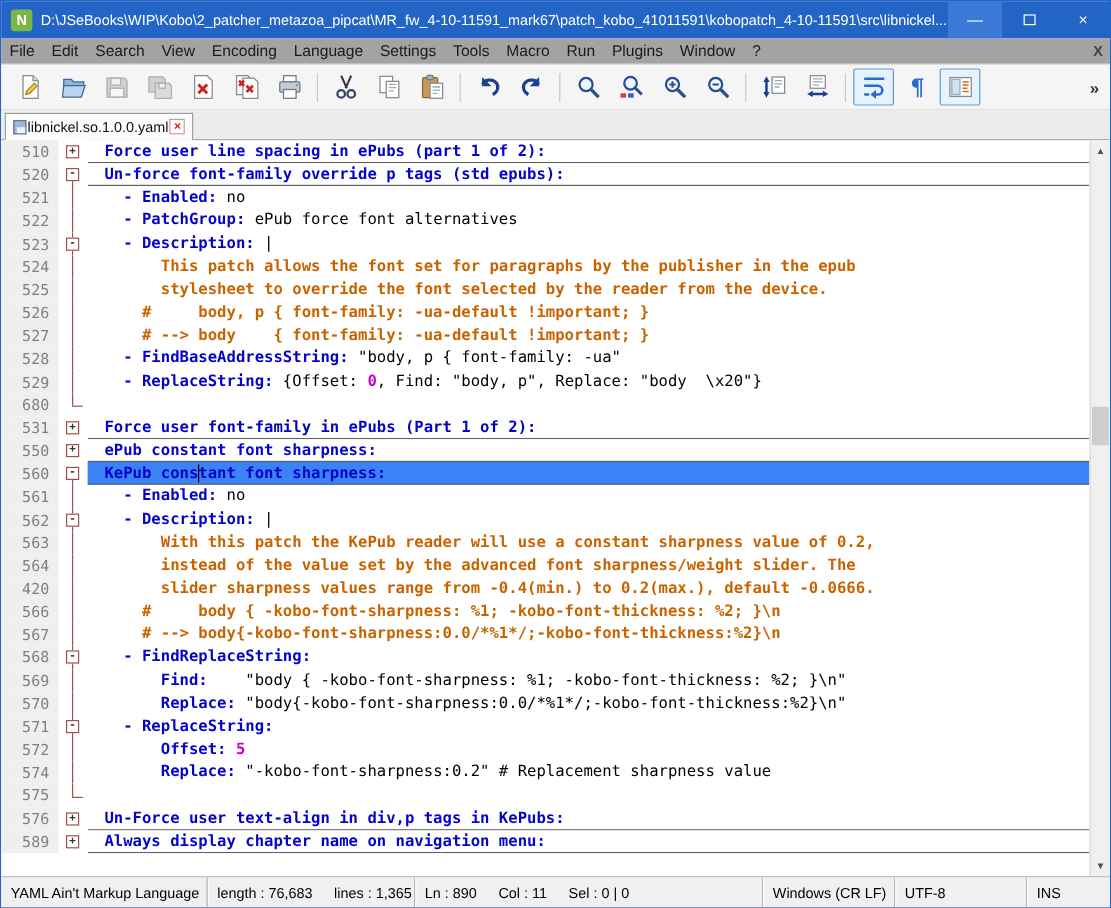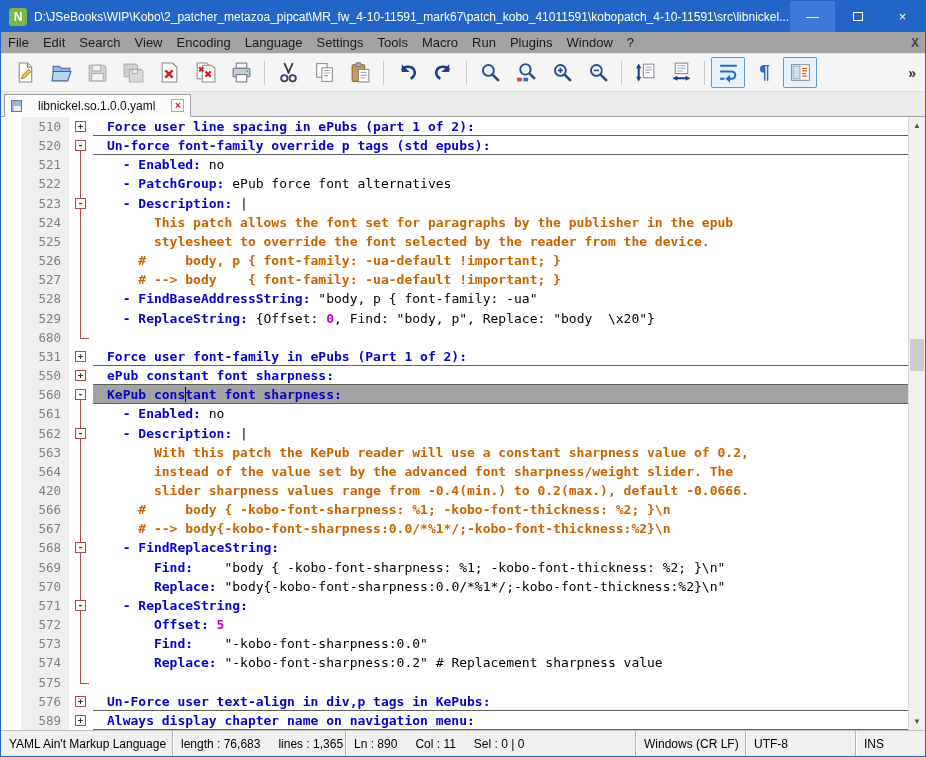--- a/index.html
+++ b/index.html
@@ -30,44 +30,44 @@
             display:flex; align-items:center; justify-content:center; border-radius:2px; }
   .tb-btn svg { width:23px; height:23px; display:block; }
   .tb-btn.pressed { background:#e6f2fc; border-color:#5e9bd3; }
   .tb-btn.disabled svg { filter:grayscale(1) opacity(.55); }
   .tb-sep { width:1px; height:24px; background:#c9c9c9; margin:0 5px; }
   .tb-ov { margin-left:auto; margin-right:9px; color:#333; font-size:14px; font-weight:bold; }
 
   
   .tabbar { height:25px; background:#ececec; border-bottom:1px solid #9e9e9e; display:flex; align-items:flex-end; flex:0 0 25px; padding-left:3px; }
   .tab { height:23px; margin-bottom:-1px; background:#fcfcfc; border:1px solid #9e9e9e; border-bottom:1px solid #fcfcfc;
-         display:flex; align-items:center; padding:0 6px; gap:16px; }
+         display:flex; align-items:center; padding:0 6px; gap:1px; }
   .tab-icon { width:11px; height:12px; background:#9fb6d4; border:1px solid #5c7799; display:inline-block; position:relative; }
   .tab-icon::after { content:""; position:absolute; left:2px; top:5px; width:7px; height:5px; background:#e8eef6; }
   .tab-label { font-size:12px; color:#111; }
   .tab-close { width:13px; height:13px; border:1px solid #cf9a9a; color:#c22; font:bold 10px/11px "Liberation Sans",sans-serif;
                text-align:center; background:#fff; }
 
   
   .editor { flex:1; display:flex; background:#fff; overflow:hidden; position:relative; }
   .ed-lines { flex:1; overflow:hidden; }
-  .ed-row { display:flex; height:19.17px; position:relative;margin-left:20px; }
+  .ed-row { display:flex; height:19.17px; position:relative; }
   .ln-num { flex:0 0 48px; background:#efefef; color:#808080; font:12.5px/19.17px "DejaVu Sans Mono",monospace;
             text-align:right; padding-right:8px; }
   .ln-fold { flex:0 0 24px; background:#fff; position:relative; }
   .f-line::before { content:""; position:absolute; left:11px; top:0; height:100%; width:1px; background:#a34f4f; }
   .f-corner::before { content:""; position:absolute; left:11px; top:0; height:55%; width:1px; background:#a34f4f; }
   .f-corner::after { content:""; position:absolute; left:11px; top:55%; width:9px; height:1px; background:#a34f4f; }
   .f-minusmid::before { content:""; position:absolute; left:11px; top:0; height:4px; width:1px; background:#a34f4f; }
   .f-minus::after, .f-minusmid::after { content:""; position:absolute; left:11px; top:15px; bottom:0; width:1px; background:#a34f4f; }
   .fbox { position:absolute; left:6px; top:4px; width:11px; height:11px; border:1px solid #a34f4f; background:#fff;
           color:#333; font:bold 9px/9px "DejaVu Sans Mono",monospace; text-align:center; }
   .ln-text { flex:1; position:relative; padding-left:14px; white-space:pre; overflow:hidden;
              font:13px/19.17px "DejaVu Sans Mono",monospace; color:#000; }
-  .ln-text.hl { background:#a3a3a3; }
+  .ln-text.hl { background:#3b82f6; }
   .ln-text.rule::after { content:""; position:absolute; left:0; right:0; bottom:0; height:1px; background:#606060; }
   .c-key   { color:#0404c8; font-weight:bold; }
   .c-title { color:#0404c8; font-weight:bold; }
   .c-text  { color:#000000; }
   .c-block { color:#c86400; font-weight:bold; }
   .c-number{ color:#c800c8; font-weight:bold; }
   .caret { position:absolute; top:2px; width:1px; height:15px; background:#000; }
 
   
   .vscroll { flex:0 0 17px; background:#f0f0f0; border-left:1px solid #dadada; position:relative; }
@@ -476,25 +476,20 @@
             <span class="fbox">-</span>
           </div>
           <div class="ln-text"><span class="c-key">  - ReplaceString:</span></div>
         </div>
         <div class="ed-row">
           <div class="ln-num">572</div>
           <div class="ln-fold f-line"></div>
           <div class="ln-text"><span class="c-key">      Offset: </span><span class="c-number">5</span></div>
         </div>
         <div class="ed-row">
-          <div class="ln-num">573</div>
-          <div class="ln-fold f-line"></div>
-          <div class="ln-text"><span class="c-key">      Find:</span><span class="c-text">    "-kobo-font-sharpness:0.0"</span></div>
-        </div>
-        <div class="ed-row">
           <div class="ln-num">574</div>
           <div class="ln-fold f-line"></div>
           <div class="ln-text"><span class="c-key">      Replace: </span><span class="c-text">"-kobo-font-sharpness:0.2" # Replacement sharpness value</span></div>
         </div>
         <div class="ed-row">
           <div class="ln-num">575</div>
           <div class="ln-fold f-corner"></div>
           <div class="ln-text"></div>
         </div>
         <div class="ed-row">

